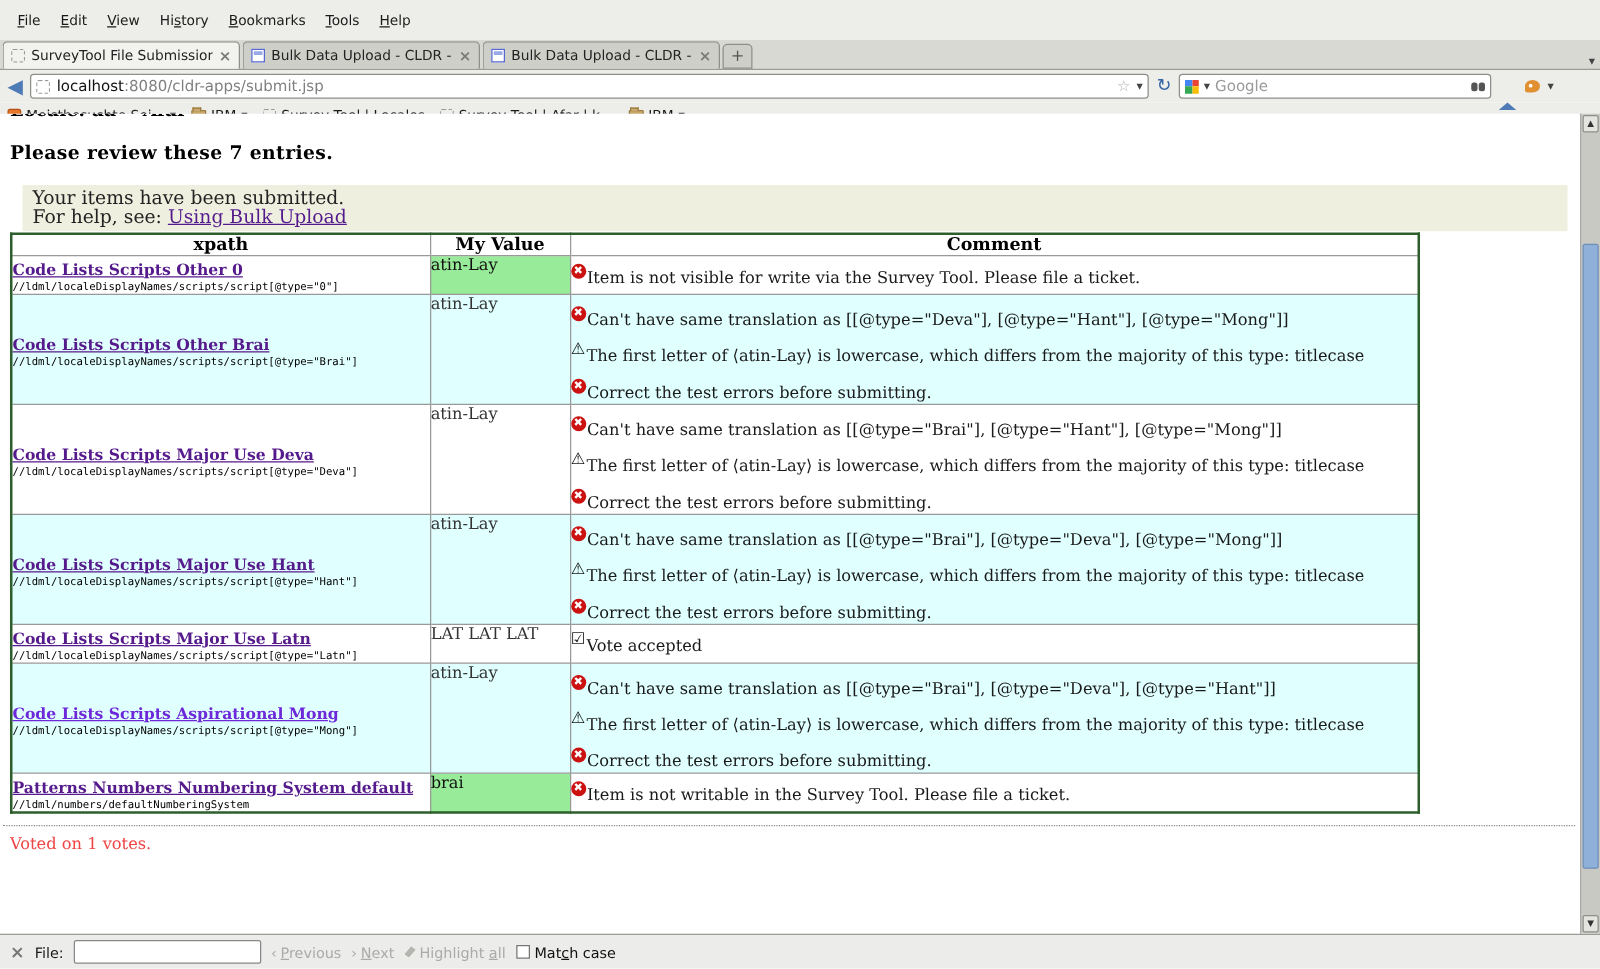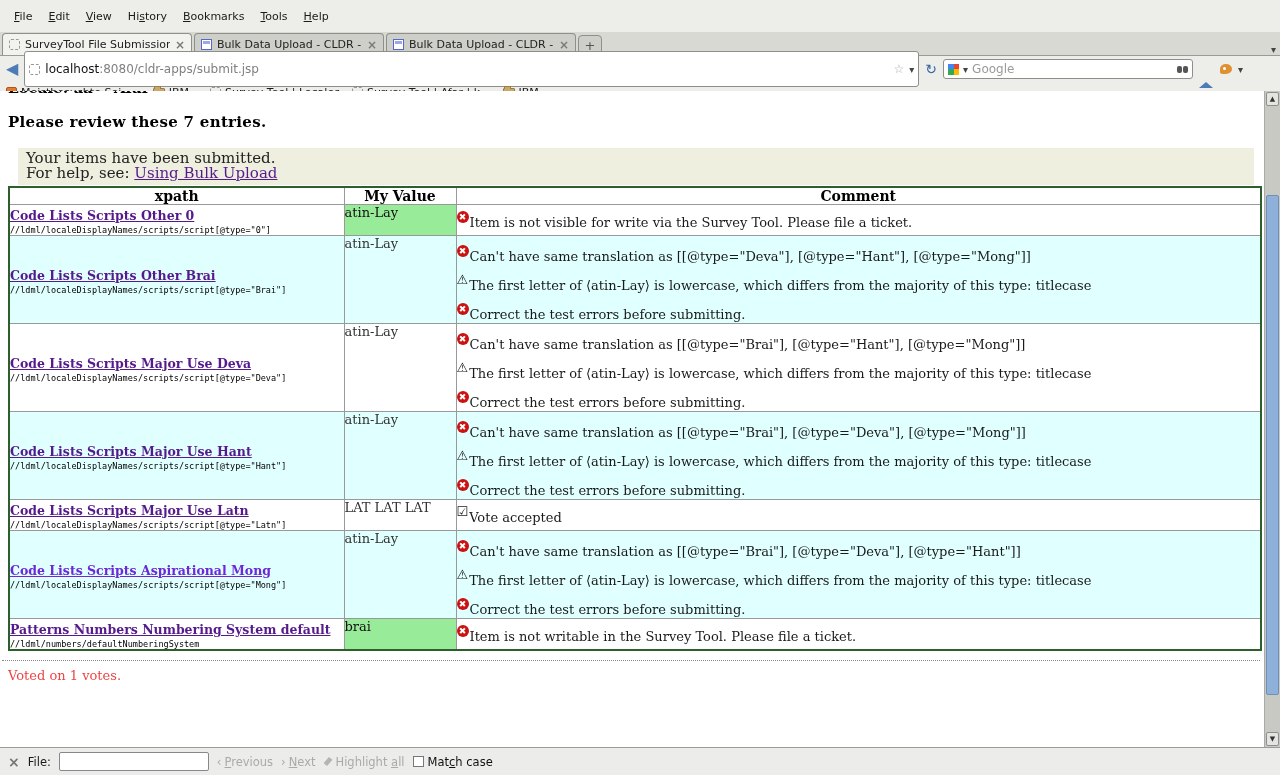--- a/index.html
+++ b/index.html
@@ -24,21 +24,21 @@
   .fav-page { width:11px; height:11px; border:1px solid #5566CC; background:#fff; position:relative; flex:none; }
   .fav-page::before { content:""; position:absolute; left:1px; right:1px; top:1px; height:3px; background:#99A8E8; }
   .newtab-btn { width:24px; height:20px; border:1px solid #8f8f8b; border-radius:4px 4px 0 0;
                 background:#CFCFCA; color:#555; font-size:13px; display:flex; align-items:center;
                 justify-content:center; margin-bottom:0px; }
   .tab-spacer { flex:1; }
   .chev { color:#444; font-size:10px; }
 
   .navbar { height:26px; background:#EDEDEA; display:flex; align-items:center; padding:0 6px; gap:6px; }
   .back-arrow { color:#4E7AB5; font-size:16px; line-height:16px; }
-  .urlbox { flex:0 0 895px; height:36px; background:#fff; border:1px solid #8E8E8A; border-radius:3px;
+  .urlbox { flex:0 0 895px; height:20px; background:#fff; border:1px solid #8E8E8A; border-radius:3px;
             display:flex; align-items:center; padding:0 4px; gap:5px; font-size:12px; }
   .url-host { color:#111; }
   .url-rest { color:#808080; }
   .url-spacer { flex:1; }
   .star { color:#b0b0b0; font-size:12px; }
   .reload-btn { color:#3465A4; font-size:14px; }
   .searchbox { flex:0 0 250px; height:20px; background:#fff; border:1px solid #8E8E8A; border-radius:3px;
                display:flex; align-items:center; padding:0 4px; gap:4px; font-size:12px; }
   .g-logo { width:11px; height:11px; display:grid; grid-template-columns:1fr 1fr; grid-template-rows:1fr 1fr; flex:none; }
   .g-logo i:nth-child(1){background:#4285F4}.g-logo i:nth-child(2){background:#EA4335}
@@ -65,21 +65,21 @@
   
   .content { position:absolute; top:91px; left:0; right:16px; bottom:28px; background:#fff;
              overflow:hidden; font-family:"DejaVu Serif", serif; }
   .clip-heading { height:7px; overflow:hidden; margin-left:8px; }
   .clip-heading span { display:block; margin-top:-12px; font-weight:bold; font-size:15px; }
   .review-heading { margin:15px 0 0 8px; font-size:15px; font-weight:bold; letter-spacing:.3px; }
   .notice { margin:17px 10px 0 18px; background:#EFEFE0; padding:3px 8px 4px; font-size:15px; color:#222; }
   .notice .line { line-height:15px; }
   .notice a { color:#551A8B; text-decoration:underline; }
 
-  table.review { border-collapse:collapse; margin:1px 10px 0 8px; width:1254px; table-layout:fixed;
+  table.review { border-collapse:collapse; margin:1px 10px 0 8px; width:1128px; table-layout:fixed;
                  border:2px solid #2d5f2d; }
   table.review th { border:1px solid #999; font-size:14px; font-weight:bold; height:17px; padding:0;
                     background:#fff; }
   table.review td { border:1px solid #999; padding:0; }
   tr.bg-cyan td { background:#E0FFFF; }
   tr.bg-white td { background:#fff; }
   td.xpath-cell { vertical-align:middle; padding:1px 3px; }
   .row-link { font-size:12.5px; font-weight:bold; text-decoration:underline; color:#551A8B; display:inline-block; }
   .row-link.blue { color:#6d28d9; }
   .row-xpath { font-family:"DejaVu Sans Mono", monospace; font-size:8.5px; color:#000; margin-top:1px; }

